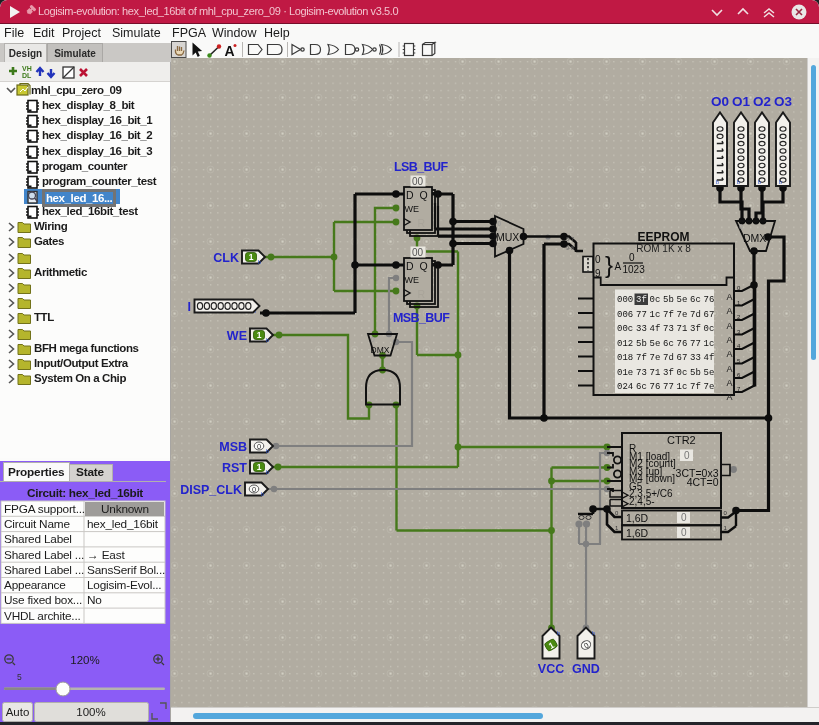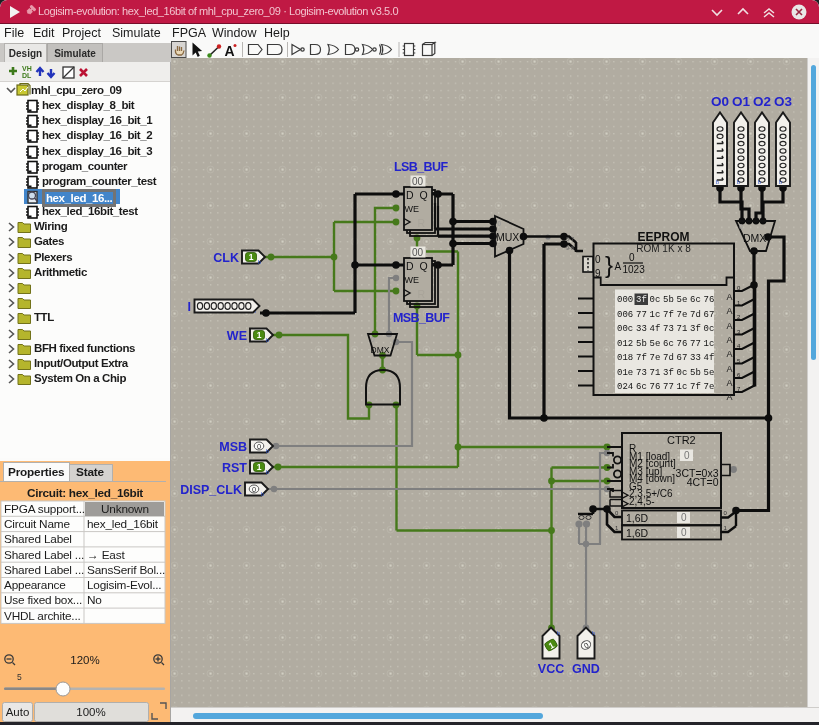--- a/index.html
+++ b/index.html
@@ -12,21 +12,21 @@
 #toolrow { position:absolute; left:0; top:41px; width:819px; height:17px; background:#f9f9f8; }
 #tabs { position:absolute; left:0px; top:43px; width:171px; height:19px; background:#cac8c5; }
 .tab { position:absolute; top:43px; height:19px; font-size:10px; font-weight:bold; color:#2a2a2a; text-align:center; line-height:19px; }
 #tab-design { left:4px; width:43px; background:#e9e8e6; border:1px solid #b5b3b0; border-bottom:none; }
 #tab-simulate { left:47px; width:56px; background:#c2c0bd; border:1px solid #aaa8a5; border-bottom:none; }
 #leftpanel { position:absolute; left:0; top:62px; width:171px; height:660px; background:#fbfbfa; border-right:1px solid #a7a5a2; }
 #treetools { position:absolute; left:0; top:0; width:170px; height:20px; background:#efeeec; border-bottom:1px solid #d5d3d0; }
 #tree { position:absolute; left:0; top:20px; width:170px; height:376px; background:#fcfcfb; font-size:11.5px; font-weight:bold; color:#1b1b1b; letter-spacing:-0.4px; }
 .trow { position:absolute; left:0; height:15px; width:170px; white-space:nowrap; }
 .trow .txt { position:absolute; top:1px; }
-#props { position:absolute; left:0; top:399px; width:170px; height:261px; background:#fdba74; }
+#props { position:absolute; left:0; top:399px; width:170px; height:261px; background:#8b5cf6; }
 #canvaswrap { position:absolute; left:171px; top:58px; width:636px; height:649px; background:#b1aca1; overflow:hidden; }
 #vscroll { position:absolute; left:807px; top:58px; width:12px; height:649px; background:#f3f2f1; border-left:1px solid #cfcdca; }
 #vthumb { position:absolute; left:2.5px; top:7px; width:5px; height:295px; background:#53a7dc; border-radius:3px; }
 #hscroll { position:absolute; left:171px; top:707px; width:648px; height:15px; background:#f3f2f1; border-top:1px solid #cfcdca; }
 #hthumb { position:absolute; left:22px; top:4.5px; width:350px; height:6px; background:#53a7dc; border-radius:3px; }
 #bottombar { position:absolute; left:0; top:722px; width:819px; height:3px; background:#24242a; }
 </style>
 </head>
 <body>
 <div id="win">
@@ -151,31 +151,28 @@
         </div>
       <div class="trow" style="top:122px">
           <span class="txt" style="left:42px">hex_led_16bit_test</span>
         </div>
       <div class="trow" style="top:137px">
           <span class="txt" style="left:34px">Wiring</span>
         </div>
       <div class="trow" style="top:152px">
           <span class="txt" style="left:34px">Gates</span>
         </div>
-      <div class="trow" style="top:168px">
-          <span class="txt" style="left:34px">Plexers</span>
-        </div>
       <div class="trow" style="top:183px">
           <span class="txt" style="left:34px">Arithmetic</span>
         </div>
       <div class="trow" style="top:228px">
           <span class="txt" style="left:34px">TTL</span>
         </div>
       <div class="trow" style="top:259px">
-          <span class="txt" style="left:34px">BFH fixed functions</span>
+          <span class="txt" style="left:34px">BFH mega functions</span>
         </div>
       <div class="trow" style="top:274px">
           <span class="txt" style="left:34px">Input/Output Extra</span>
         </div>
       <div class="trow" style="top:289px">
           <span class="txt" style="left:34px">System On a Chip</span>
         </div>
       <svg width="170" height="376" style="position:absolute;left:0;top:0" id="treeicons">
         <defs>
           <g id="chip">

